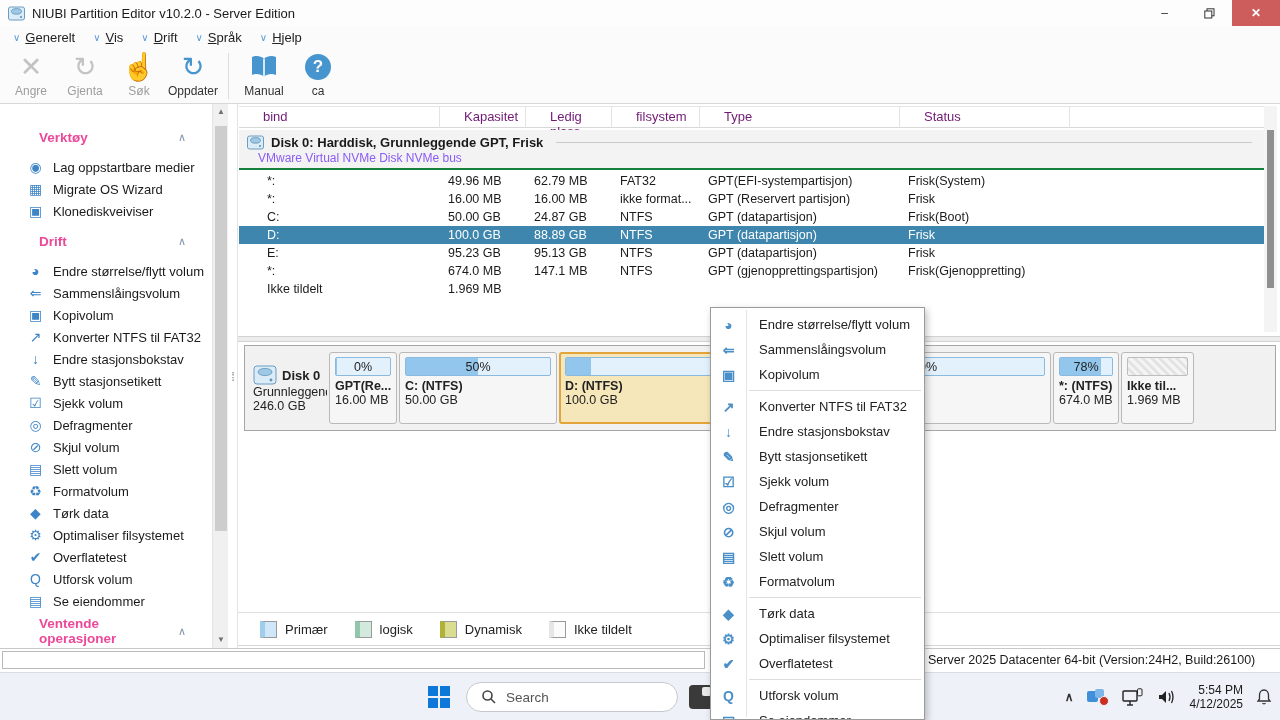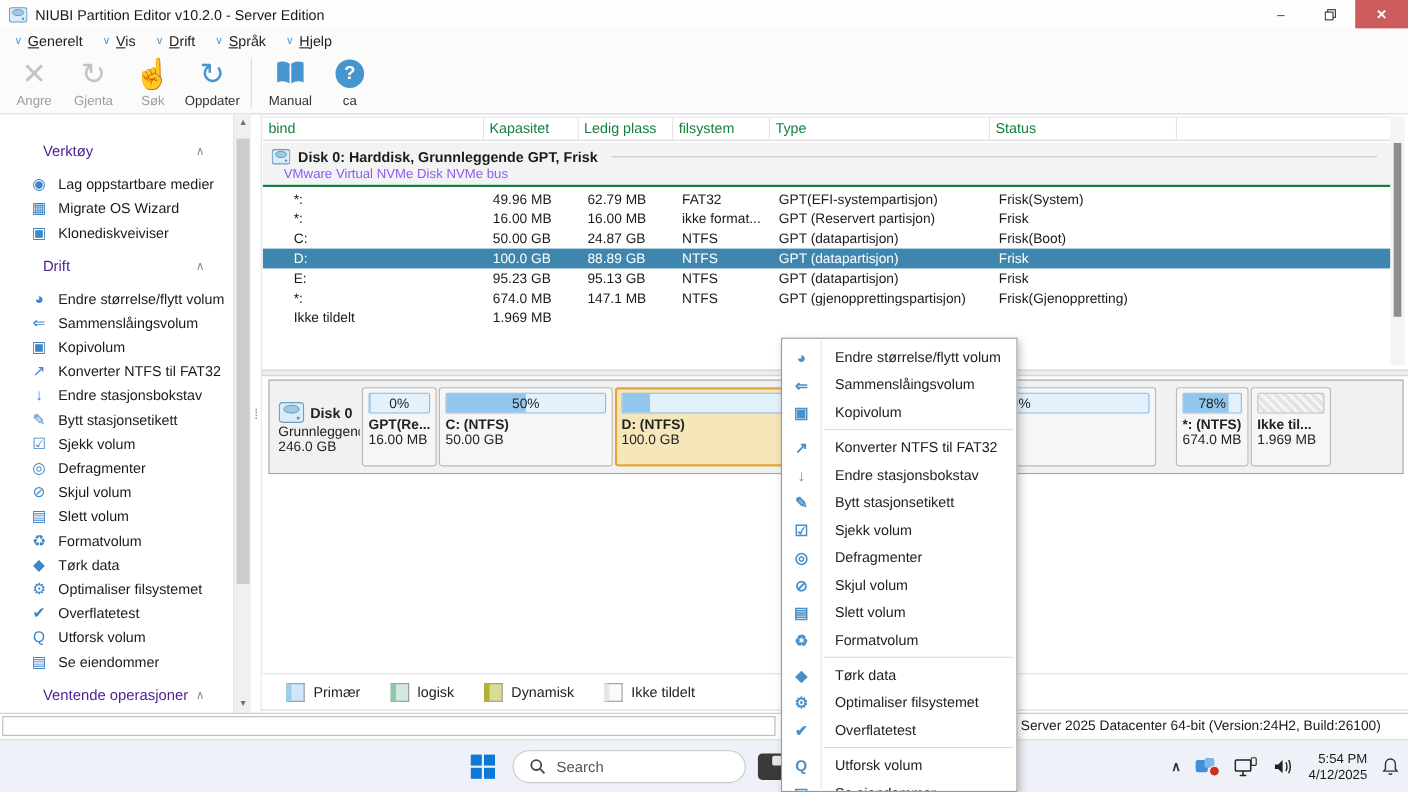--- a/index.html
+++ b/index.html
@@ -26,34 +26,34 @@
   .ticon.gray{color:#c3c3c3}
   .ticon.blue{color:#4795cf}
   .tlabel{font-size:12px;color:#333;margin-top:1px}
   .tool.disabled .tlabel{color:#9d9d9d}
   .tsep{width:1px;background:#dcdcdc;height:46px;margin:5px 8px 0 8px}
   .qball{width:26px;height:26px;border-radius:50%;background:#4795cf;color:#fff;font-size:17px;font-weight:bold;line-height:26px;text-align:center;display:block}
 
   
   .sidebar{position:absolute;left:0;top:104px;width:212px;height:544px;background:#fff;overflow:hidden;padding-top:14px}
   .sb-header{display:flex;align-items:center;height:22px;margin:8px 0 8px 0;padding-left:39px}
-  .sb-title{font-weight:normal;font-size:13.5px;color:#4c1d95}
+  .sb-title{font-weight:bold;font-size:13.5px;color:#ec4899}
   .sb-chevron{margin-left:auto;margin-right:26px;color:#7f93ab;font-size:11px}
   .sb-item{display:flex;align-items:center;gap:9px;height:22px;padding-left:27px;font-size:13px;color:#1a1a1a;white-space:nowrap}
   .sb-icon{color:#3d85c6;width:17px;text-align:center;font-size:14px;flex:0 0 17px}
   .sb-scroll{position:absolute;left:212px;top:104px;width:16px;height:544px;background:#f0f0f0;border-left:1px solid #e4e4e4}
   .sb-arrow{position:absolute;left:0;width:16px;height:16px;color:#707070;font-size:8px;text-align:center;line-height:16px}
   .sb-arrow.down{bottom:0}
   .sb-thumb{position:absolute;left:2px;width:12px;top:22px;height:405px;background:#cdcdcd}
   .splitter{position:absolute;left:229px;top:104px;width:8px;height:544px;display:flex;align-items:center;justify-content:center;color:#8a8a8a;font-size:13px;letter-spacing:0}
   .vdivider{position:absolute;left:237px;top:104px;width:1px;height:544px;background:#e3e3e3}
 
   
   .thead{position:absolute;left:239px;top:106px;width:1025px;height:22px;display:flex;border-top:1px solid #e6e6e6;border-bottom:1px solid #d7d7d7;background:#fff}
-  .th{font-size:13px;color:#15803d;padding:2px 0 0 5px;border-right:1px solid #e3e3e3;height:21px}
+  .th{font-size:13px;color:#701a75;padding:2px 0 0 24px;border-right:1px solid #e3e3e3;height:21px}
   .tgroup{position:absolute;left:239px;top:130px;width:1025px;height:40px;background:#f3f3f3;border-bottom:2px solid #15803d;padding:3px 6px 0 8px}
   .tg-line1{display:flex;align-items:center;gap:7px;height:18px}
   .tg-title{font-weight:bold;font-size:13px;color:#1a1a1a;white-space:nowrap}
   .tg-rule{flex:1;border-top:1px solid #c9c9c9;margin:0 6px}
   .tg-sub{margin-left:11px;color:#8b5cf6;font-size:12px}
   .trows{position:absolute;left:239px;top:172px;width:1025px}
   .trow{display:flex;height:18px;align-items:center;font-size:12.5px;color:#1a1a1a}
   .trow.sel{background:#3e86ad;color:#fff}
   .td{padding-left:8px;white-space:nowrap;overflow:hidden}
   .td.first{padding-left:28px}
@@ -415,21 +415,21 @@
       <div class="psize">100.0 GB</div>
     </div>
     <div class="pblock" style="width: 246px; flex-basis: 246px;">
       <div class="pbar">
         <div class="pfill" style="width: 2%;"></div>
         <span class="ppct">0%</span>
       </div>
       <div class="plabel">E: (NTFS)</div>
       <div class="psize">95.23 GB</div>
     </div>
-    <div class="pblock" style="width: 66px; flex-basis: 66px; margin-left: 16px;">
+    <div class="pblock" style="width: 66px; flex-basis: 66px;">
       <div class="pbar">
         <div class="pfill" style="width: 78%;"></div>
         <span class="ppct">78%</span>
       </div>
       <div class="plabel">*: (NTFS)</div>
       <div class="psize">674.0 MB</div>
     </div>
     <div class="pblock unalloc" style="width: 73px; flex-basis: 73px;">
       <div class="pbar">
         <div class="pfill" style="width: 0%;"></div>

